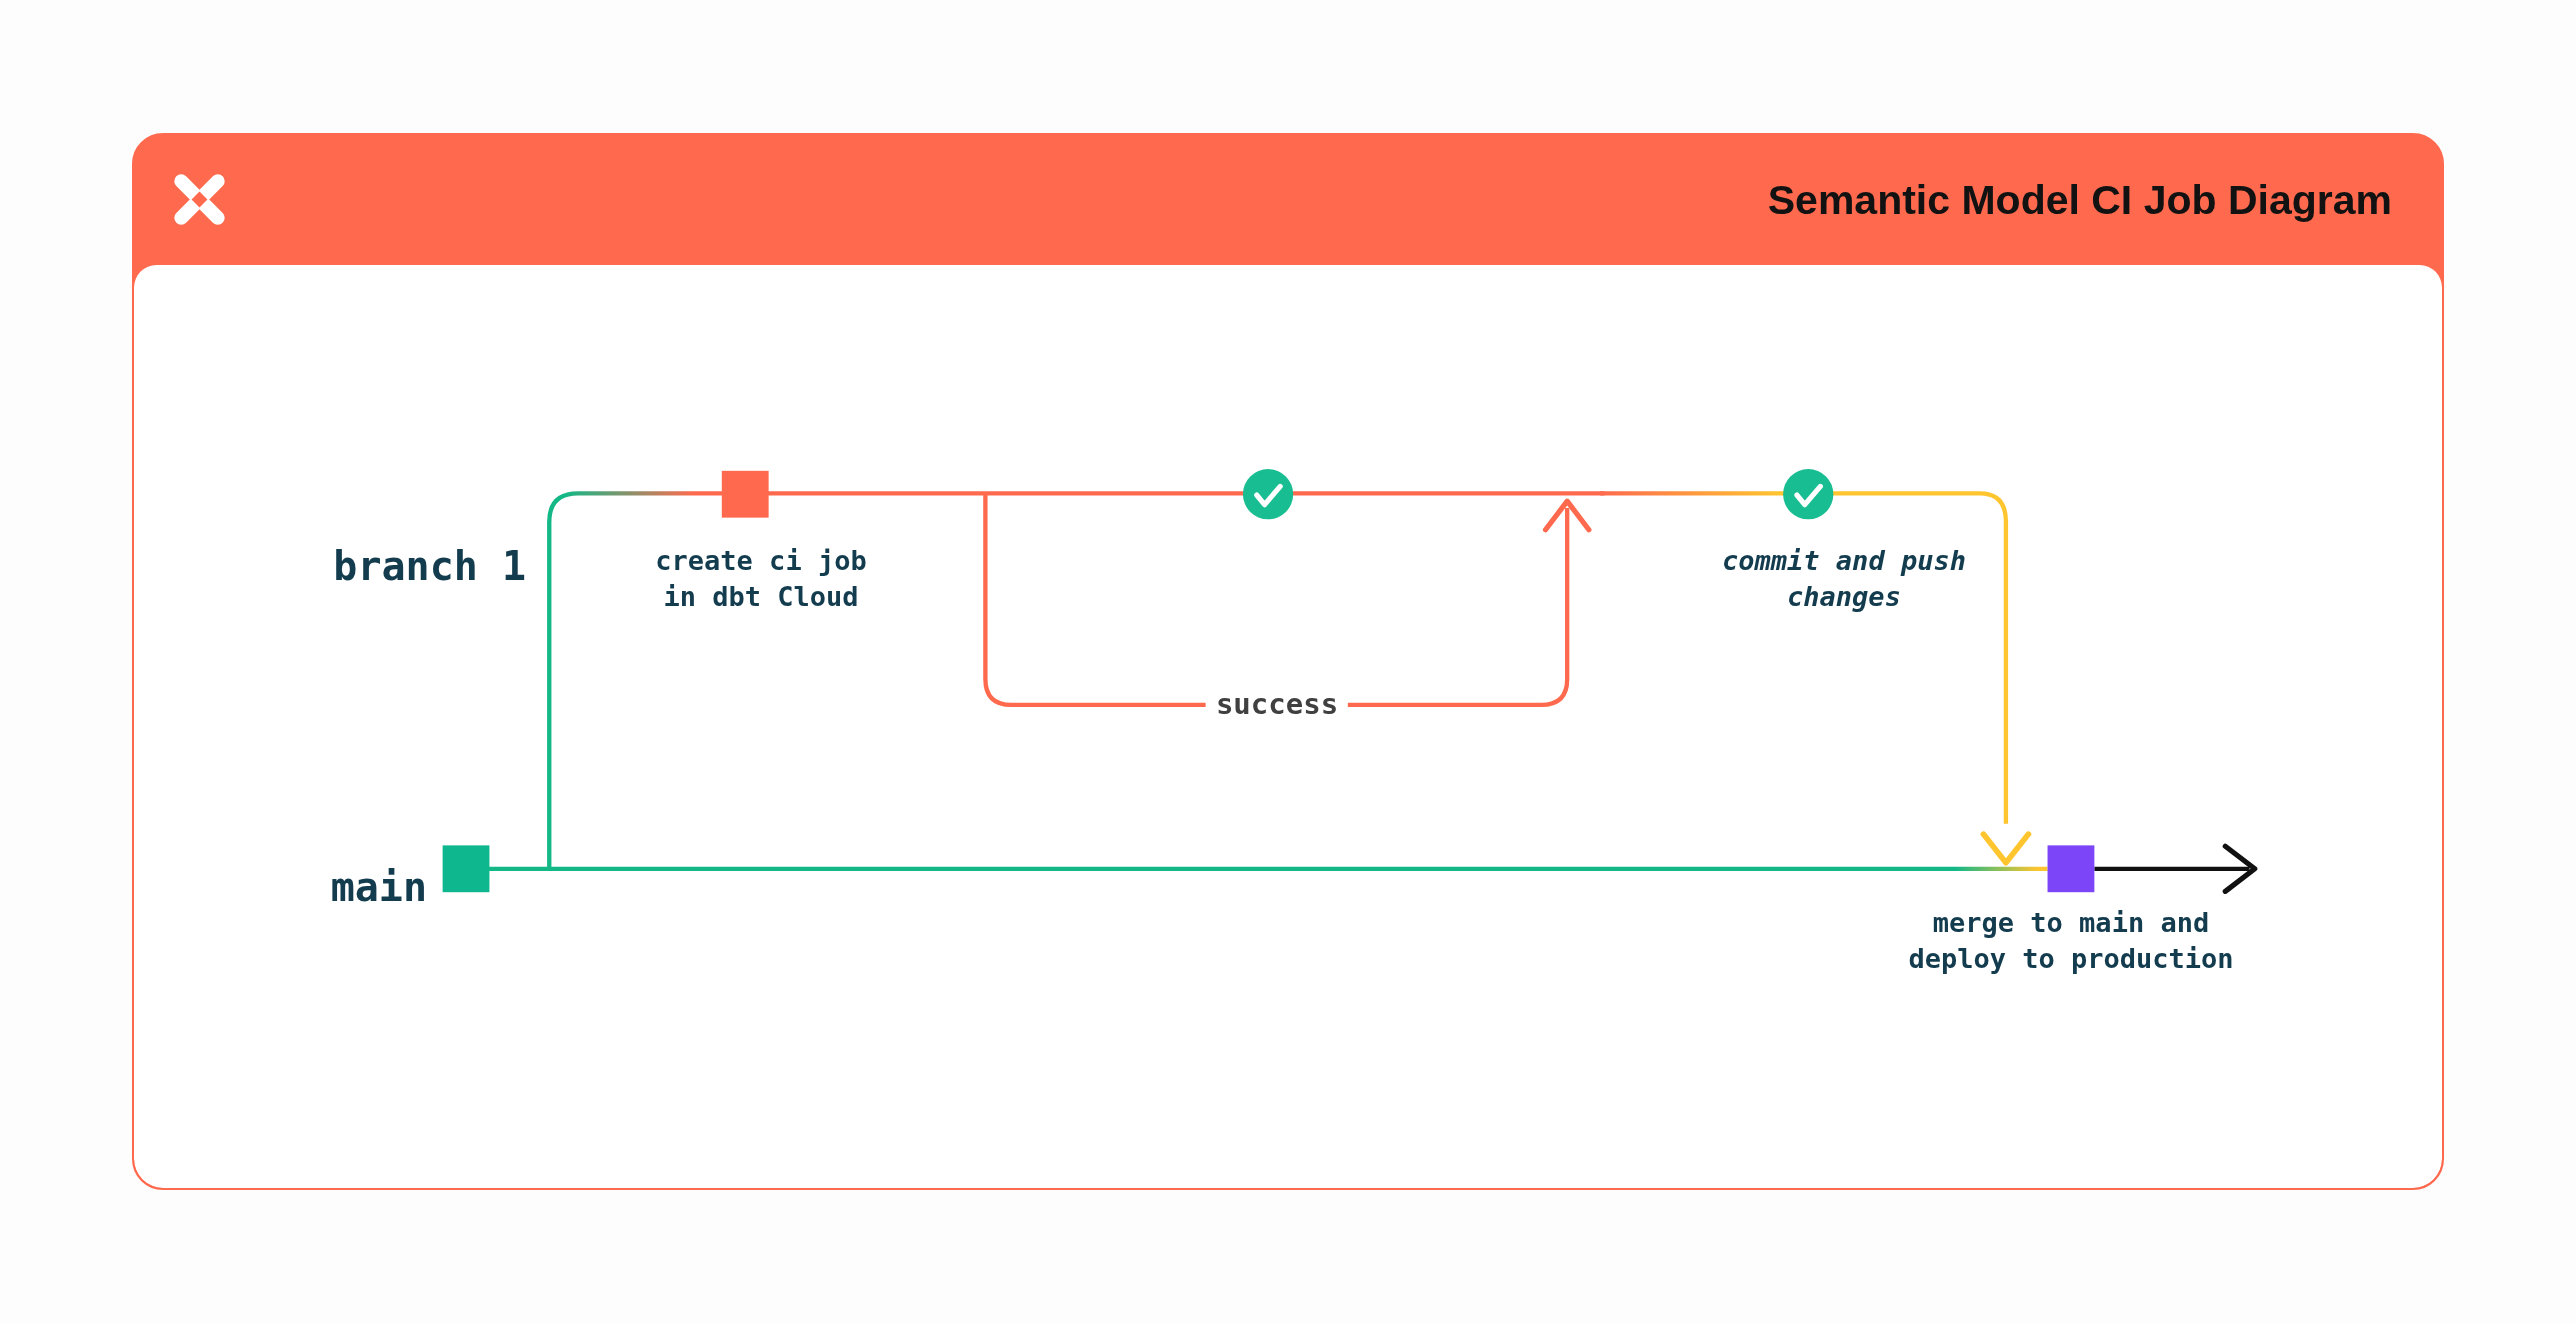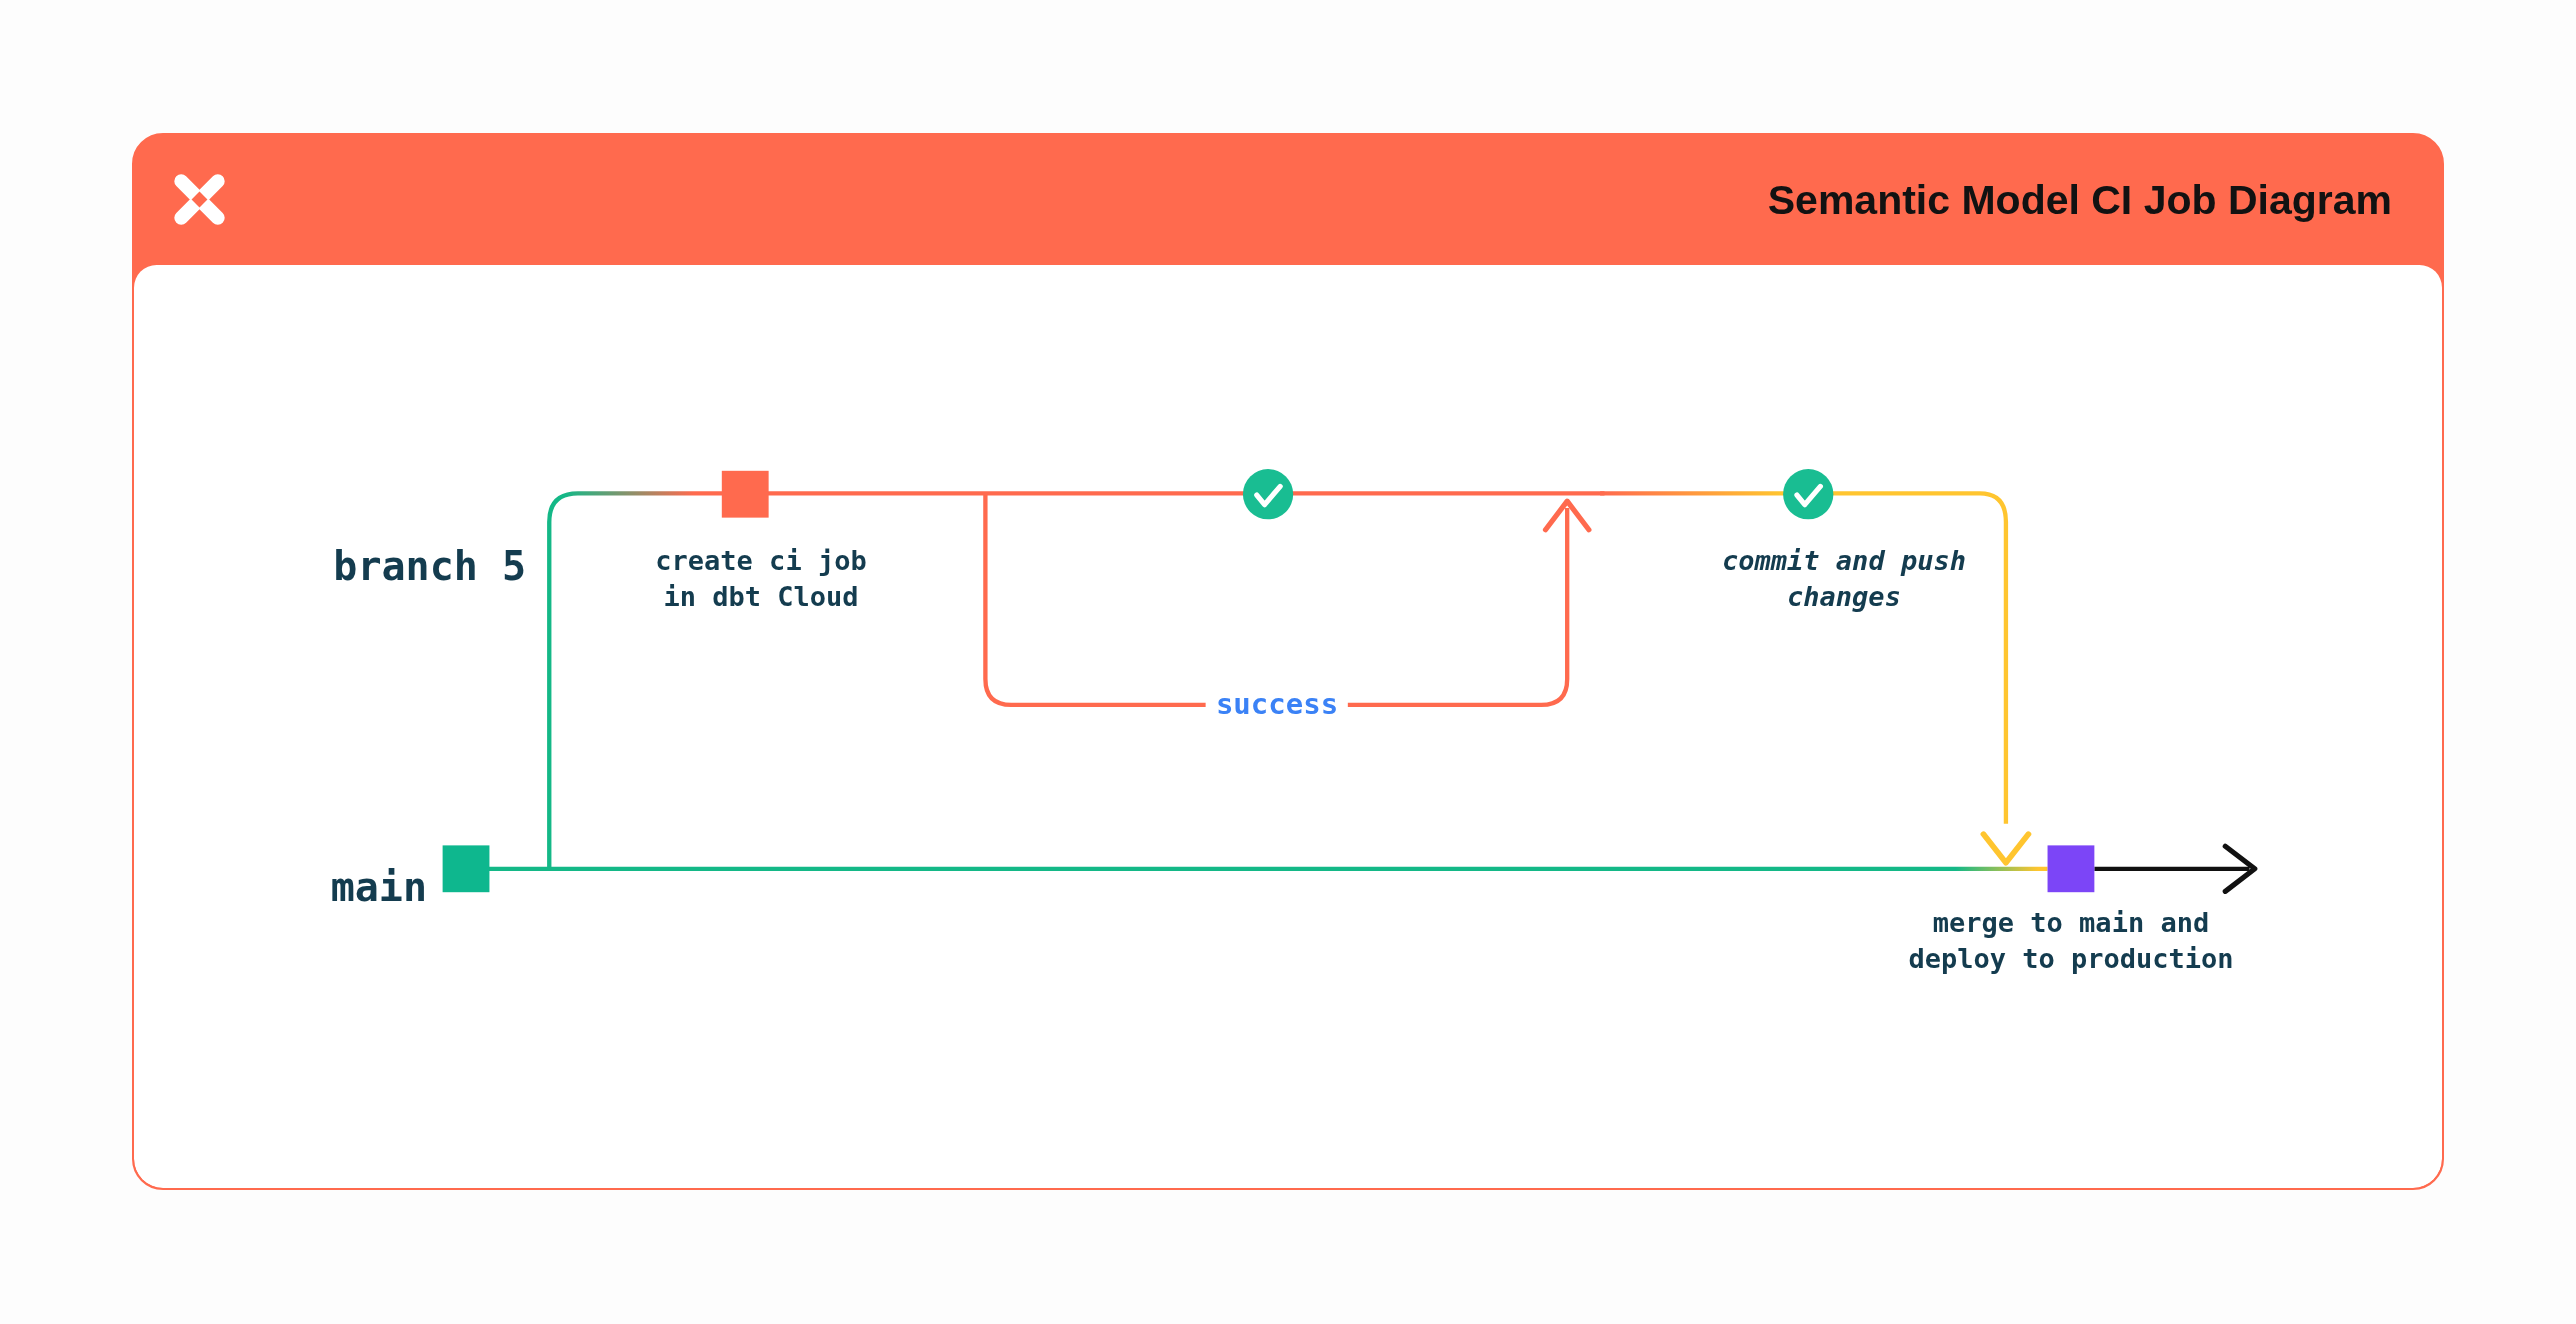--- a/index.html
+++ b/index.html
@@ -69,21 +69,21 @@
     transform:translateY(-50%);
     text-align:right;
   }
   .node-label{
     font-size:27px;
     line-height:36px;
     transform:translate(-50%,-50%);
   }
   .edge-label{
     font-size:29px;
-    color:#3b82f6;
+    color:#404040;
     transform:translate(-50%,-50%);
   }
 </style>
 </head>
 <body>
 
 <div class="stage">
 
   <div class="card">
     <div class="card-header">
@@ -133,21 +133,21 @@
     <rect x="510" y="975" width="54" height="54" fill="#0EB78E"></rect>
     <rect x="832" y="543" width="54" height="54" fill="#FF6A4E"></rect>
     <rect x="2361" y="975" width="54" height="54" fill="#7C45F7"></rect>
 
     <circle cx="1462" cy="570" r="29" fill="#19BD92"></circle>
     <path d="M 1449 571 L 1458 582 L 1476 561" stroke="#FFFFFF" stroke-width="6" fill="none" stroke-linecap="round" stroke-linejoin="round"></path>
     <circle cx="2085" cy="570" r="29" fill="#19BD92"></circle>
     <path d="M 2072 571 L 2081 582 L 2099 561" stroke="#FFFFFF" stroke-width="6" fill="none" stroke-linecap="round" stroke-linejoin="round"></path>
   </svg>
 
-  <div class="lbl lane-label" style="right:2050px;top:566px;">branch 5</div>
+  <div class="lbl lane-label" style="right:2050px;top:566px;">branch 1</div>
   <div class="lbl lane-label" style="right:2149px;top:869px;margin-top:18px;">main</div>
 
   <div class="lbl node-label" style="left:745px;top:579px;margin-left:16px;">create ci job
 in dbt Cloud</div>
   <div class="lbl node-label" style="left:1844px;top:579px;font-style:italic;">commit and push
 changes</div>
   <div class="lbl node-label" style="left:2071px;top:941px;">merge to main and
 deploy to production</div>
 
   <div class="lbl edge-label" style="left:1277px;top:704px;">success</div>

